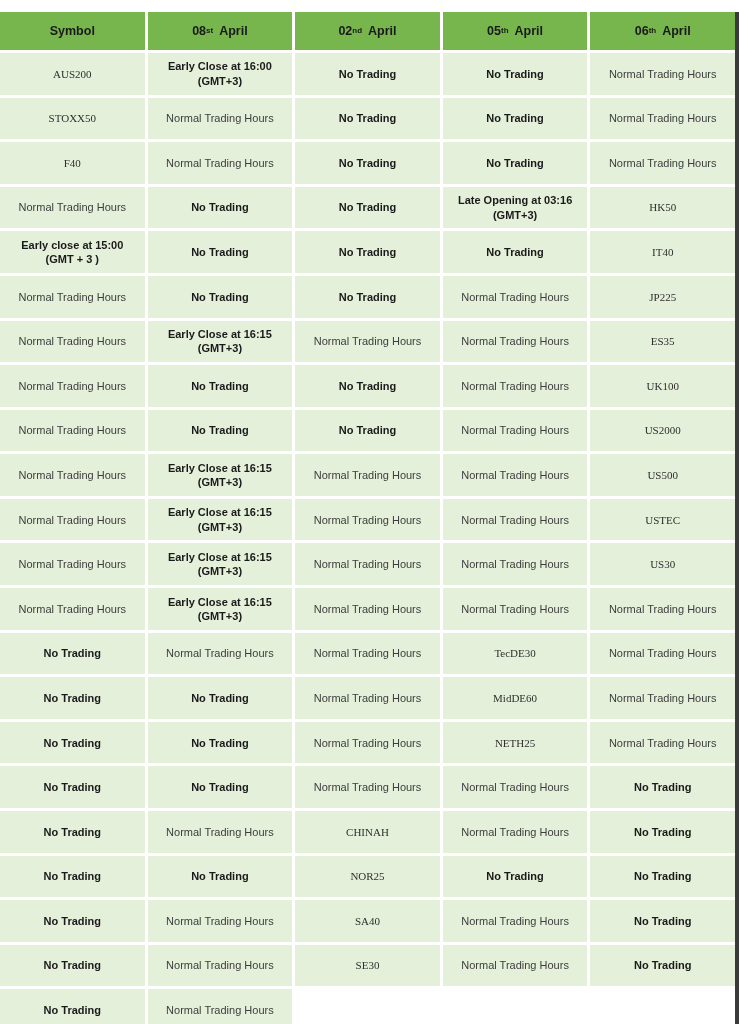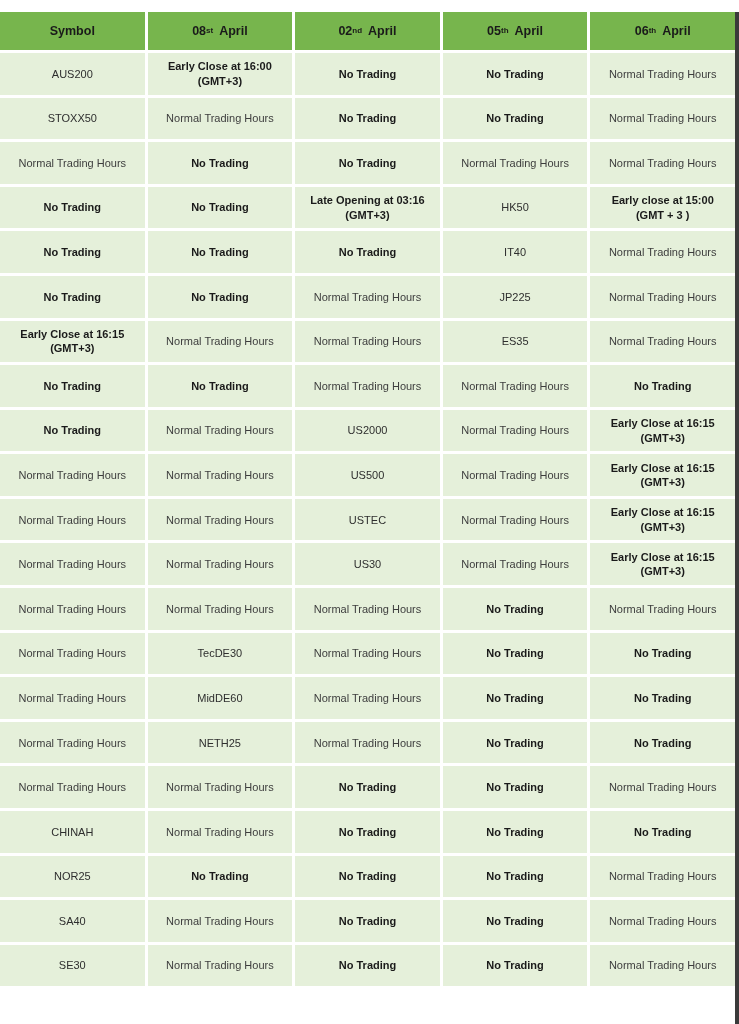--- a/index.html
+++ b/index.html
@@ -53,20 +53,21 @@
     color: #3d3d3d;
   }
   .body-cell.bold {
     font-weight: bold;
     color: #1a1a1a;
   }
   .symbol-cell {
     background: #e5f0da;
     font-size: 11px;
     color: #2e2e2e;
+    font-family: Liberation Serif, serif;
   }
 </style>
 </head>
 <body>
 
 <div class="frame">
   <div class="grid" id="schedule-grid">
       <div class="cell header-cell">Symbol</div>
       <div class="cell header-cell">
         <span>08</span>
@@ -91,20 +92,21 @@
       <div class="cell symbol-cell">AUS200</div>
       <div class="cell body-cell bold">Early Close at 16:00 (GMT+3)</div>
       <div class="cell body-cell bold">No Trading</div>
       <div class="cell body-cell bold">No Trading</div>
       <div class="cell body-cell">Normal Trading Hours</div>
       <div class="cell symbol-cell">STOXX50</div>
       <div class="cell body-cell">Normal Trading Hours</div>
       <div class="cell body-cell bold">No Trading</div>
       <div class="cell body-cell bold">No Trading</div>
       <div class="cell body-cell">Normal Trading Hours</div>
+      <div class="cell symbol-cell">F40</div>
       <div class="cell body-cell">Normal Trading Hours</div>
       <div class="cell body-cell bold">No Trading</div>
       <div class="cell body-cell bold">No Trading</div>
       <div class="cell body-cell">Normal Trading Hours</div>
       <div class="cell body-cell">Normal Trading Hours</div>
       <div class="cell body-cell bold">No Trading</div>
       <div class="cell body-cell bold">No Trading</div>
       <div class="cell body-cell bold">Late Opening at 03:16 (GMT+3)</div>
       <div class="cell symbol-cell">HK50</div>
       <div class="cell body-cell bold">Early close at 15:00 (GMT + 3 )</div>
@@ -119,20 +121,21 @@
       <div class="cell symbol-cell">JP225</div>
       <div class="cell body-cell">Normal Trading Hours</div>
       <div class="cell body-cell bold">Early Close at 16:15 (GMT+3)</div>
       <div class="cell body-cell">Normal Trading Hours</div>
       <div class="cell body-cell">Normal Trading Hours</div>
       <div class="cell symbol-cell">ES35</div>
       <div class="cell body-cell">Normal Trading Hours</div>
       <div class="cell body-cell bold">No Trading</div>
       <div class="cell body-cell bold">No Trading</div>
       <div class="cell body-cell">Normal Trading Hours</div>
+      <div class="cell symbol-cell">UK100</div>
       <div class="cell body-cell">Normal Trading Hours</div>
       <div class="cell body-cell bold">No Trading</div>
       <div class="cell body-cell bold">No Trading</div>
       <div class="cell body-cell">Normal Trading Hours</div>
       <div class="cell symbol-cell">US2000</div>
       <div class="cell body-cell">Normal Trading Hours</div>
       <div class="cell body-cell bold">Early Close at 16:15 (GMT+3)</div>
       <div class="cell body-cell">Normal Trading Hours</div>
       <div class="cell body-cell">Normal Trading Hours</div>
       <div class="cell symbol-cell">US500</div>

